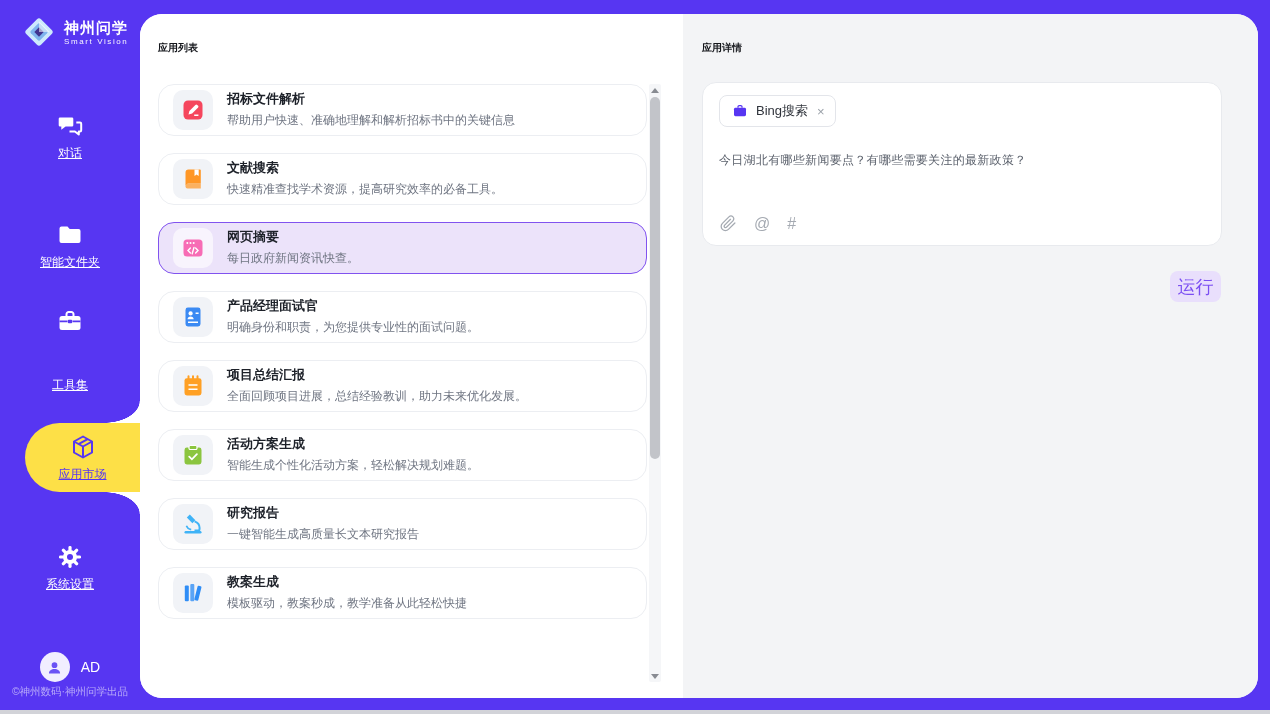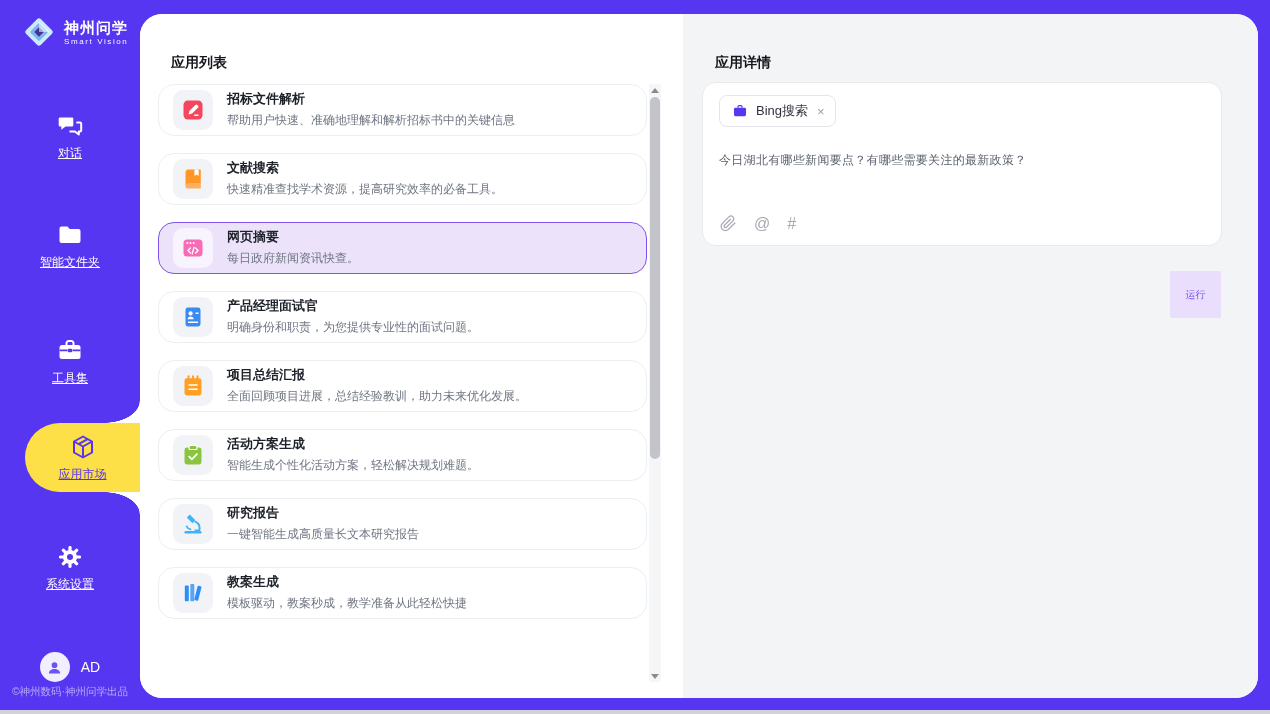--- a/index.html
+++ b/index.html
@@ -9,36 +9,36 @@
   
   .sidebar{position:absolute;left:0;top:0;width:140px;height:710px;color:#fff;}
   .logo{position:absolute;top:13px;left:20px;display:flex;align-items:center;gap:6px;}
   .logo svg{width:38px;height:38px;display:block;}
   .brand-name{font-size:15px;font-weight:700;letter-spacing:1px;line-height:18px;}
   .brand-sub{font-size:8px;letter-spacing:1.6px;opacity:.95;}
   .nav-item{position:absolute;left:0;width:140px;display:flex;flex-direction:column;align-items:center;font-size:12px;color:#fff;cursor:pointer;text-decoration:underline;}
   .nav-item .nicon svg{width:28px;height:28px;display:block;}
   .nav-item .lbl{margin-top:5px;}
   .nav-item.underline .lbl{text-decoration:underline;}
-  .nav-0{top:112px;} .nav-1{top:221px;} .nav-2{top:337px;} .nav-4{top:543px;}
+  .nav-0{top:112px;} .nav-1{top:221px;} .nav-2{top:308px;gap:36px;} .nav-4{top:543px;}
   .nav-item.active{top:423px;left:25px;width:115px;height:69px;background:#fde047;border-radius:35px 0 0 35px;color:#5736f2;justify-content:center;}
   .nav-item.active::before{content:"";position:absolute;top:-22px;right:0;width:36px;height:22px;
     background:radial-gradient(ellipse 36px 22px at 0 0,#5736f2 98%,#fff 100%);}
   .nav-item.active::after{content:"";position:absolute;bottom:-22px;right:0;width:36px;height:22px;
     background:radial-gradient(ellipse 36px 22px at 0 100%,#5736f2 98%,#fff 100%);}
   .user{position:absolute;bottom:28px;left:0;width:140px;display:flex;align-items:center;justify-content:center;gap:11px;font-size:14px;color:#fff;}
   .avatar{width:30px;height:30px;border-radius:50%;background:#f1eeff;display:flex;align-items:center;justify-content:center;}
   .avatar svg{width:19px;height:19px;}
   .side-footer{position:absolute;bottom:11px;left:0;width:140px;text-align:center;font-size:10.5px;color:rgba(255,255,255,.55);white-space:nowrap;}
 
   
   .content{position:absolute;left:140px;top:14px;right:12px;bottom:16px;border-radius:22px;overflow:hidden;display:flex;background:#fff;}
   .panel-left{position:relative;width:543px;background:#fff;flex:none;}
   .panel-right{position:relative;flex:1;background:#f3f4f6;}
-  .panel-title{position:absolute;top:25px;left:16px;margin:15px;font-size:14px;font-weight:700;color:#15171c;}
+  .panel-title{position:absolute;top:25px;left:16px;margin:2px;font-size:10px;font-weight:700;color:#15171c;}
   .panel-right .panel-title{left:17px;}
 
   .list{position:absolute;top:70px;left:18px;width:489px;display:flex;flex-direction:column;gap:17px;}
   .app-card{box-sizing:border-box;height:52px;background:#fff;border:1px solid #eceef2;border-radius:16px;display:flex;align-items:center;gap:14px;padding:16px 14px;cursor:pointer;flex:none;}
   .app-card.selected{background:#ece3fa;border:1px solid #8153ef;}
   .app-icon-box{width:40px;height:40px;border-radius:10px;background:#f1f3f7;display:flex;align-items:center;justify-content:center;flex:none;}
   .app-card.selected .app-icon-box{background:#f8f4fd;}
   .app-icon-box svg{width:24px;height:24px;display:block;}
   .app-name{font-size:13px;font-weight:700;color:#1d2129;line-height:15px;}
   .app-desc{font-size:12px;color:#6f7582;margin-top:6px;white-space:nowrap;}
@@ -52,21 +52,21 @@
   .sb-thumb{position:absolute;left:1px;top:13px;width:10px;height:362px;background:#c2c4c9;border-radius:5px;}
 
   .detail-card{position:absolute;box-sizing:border-box;top:68px;left:19px;width:520px;height:164px;background:#fff;border:1px solid #e8eaee;border-radius:14px;padding:12px 16px;}
   .chip{display:inline-flex;align-items:center;gap:8px;height:32px;box-sizing:border-box;padding:0 10px 0 12px;border:1px solid #e3e5ea;border-radius:8px;background:#fff;font-size:13px;color:#2f333b;cursor:pointer;}
   .chip svg{width:16px;height:16px;display:block;}
   .chip-x{color:#9aa0a8;font-size:13px;margin-left:1px;cursor:pointer;}
   .query{margin-top:25px;font-size:12px;color:#5c626d;letter-spacing:.3px;}
   .attach-row{position:absolute;left:17px;bottom:13px;display:flex;align-items:center;gap:17px;color:#a5aab2;}
   .attach-row svg{width:17px;height:17px;display:block;}
   .attach-glyph{font-size:16px;line-height:17px;font-weight:400;}
-  .run-btn{position:absolute;top:257px;right:37px;width:51px;height:47px;border:none;border-radius:1px;background:#e9dffc;color:#7b4ff2;font-size:10px;font-family:inherit;cursor:pointer;}
+  .run-btn{position:absolute;top:257px;right:37px;width:51px;height:31px;border:none;border-radius:8px;background:#e9dffc;color:#7b4ff2;font-size:18px;font-family:inherit;cursor:pointer;}
 
   .bottom-strip{position:absolute;left:0;right:0;bottom:0;height:4px;background:#d2d3d8;}
 </style>
 </head>
 <body>
 
 <div class="stage">
 
   <aside class="sidebar">
     <div class="logo">

